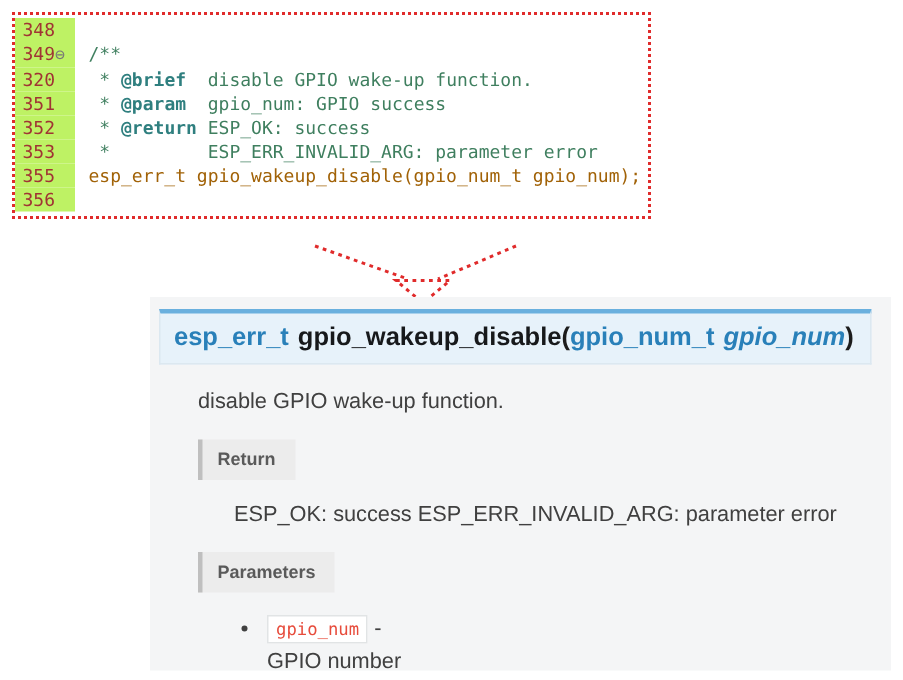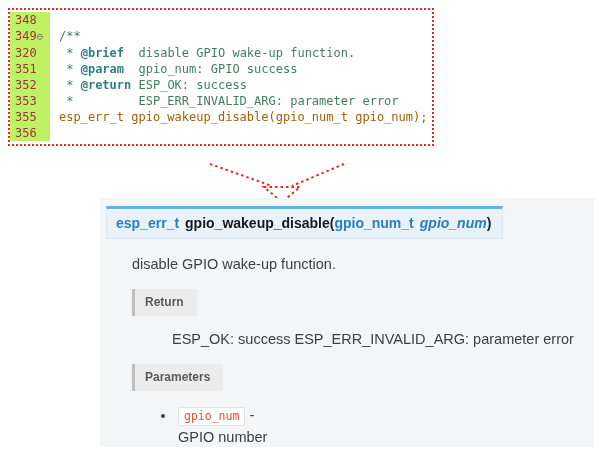--- a/index.html
+++ b/index.html
@@ -53,42 +53,42 @@
     width:494px; height:249px;
     background:#f4f5f6;
     padding:8px 0 0 6px;
   }
   .sig-bar {
     display:inline-block;
     background:#e7f2fa;
     border:1px solid #dce8f0;
     border-top:3px solid #6ab0de;
     padding:6px 11px 7px 9px;
-    font-size:14px;
+    font-size:17px;
     font-weight:bold;
     color:#1c1c1c;
   }
   .sig-ret { color:#2980b9; margin-right:6px; }
   .sig-name { color:#17191b; }
   .sig-type { color:#2980b9; }
   .sig-param { color:#2980b9; font-style:italic; margin-left:6px; }
   .doc-content { margin-left:26px; color:#404040; }
   .doc-desc { margin-top:17px; font-size:14.5px; }
   .section-label {
     display:inline-block;
     background:#ececec;
     border-left:3px solid #bfbfbf;
     padding:6px 13px 7px 10px;
     font-weight:bold;
     color:#5a5a5a;
     font-size:12px;
     margin-top:17px;
   }
   .section-text {
-    margin:15px 0 0 40px;
+    margin:15px 0 0 24px;
     font-size:14.5px;
     color:#404040;
   }
   .param-list {
     margin:16px 0 0 44px;
     list-style:disc;
     font-size:14.5px;
     color:#404040;
   }
   .param-list li { padding-left:2px; }

